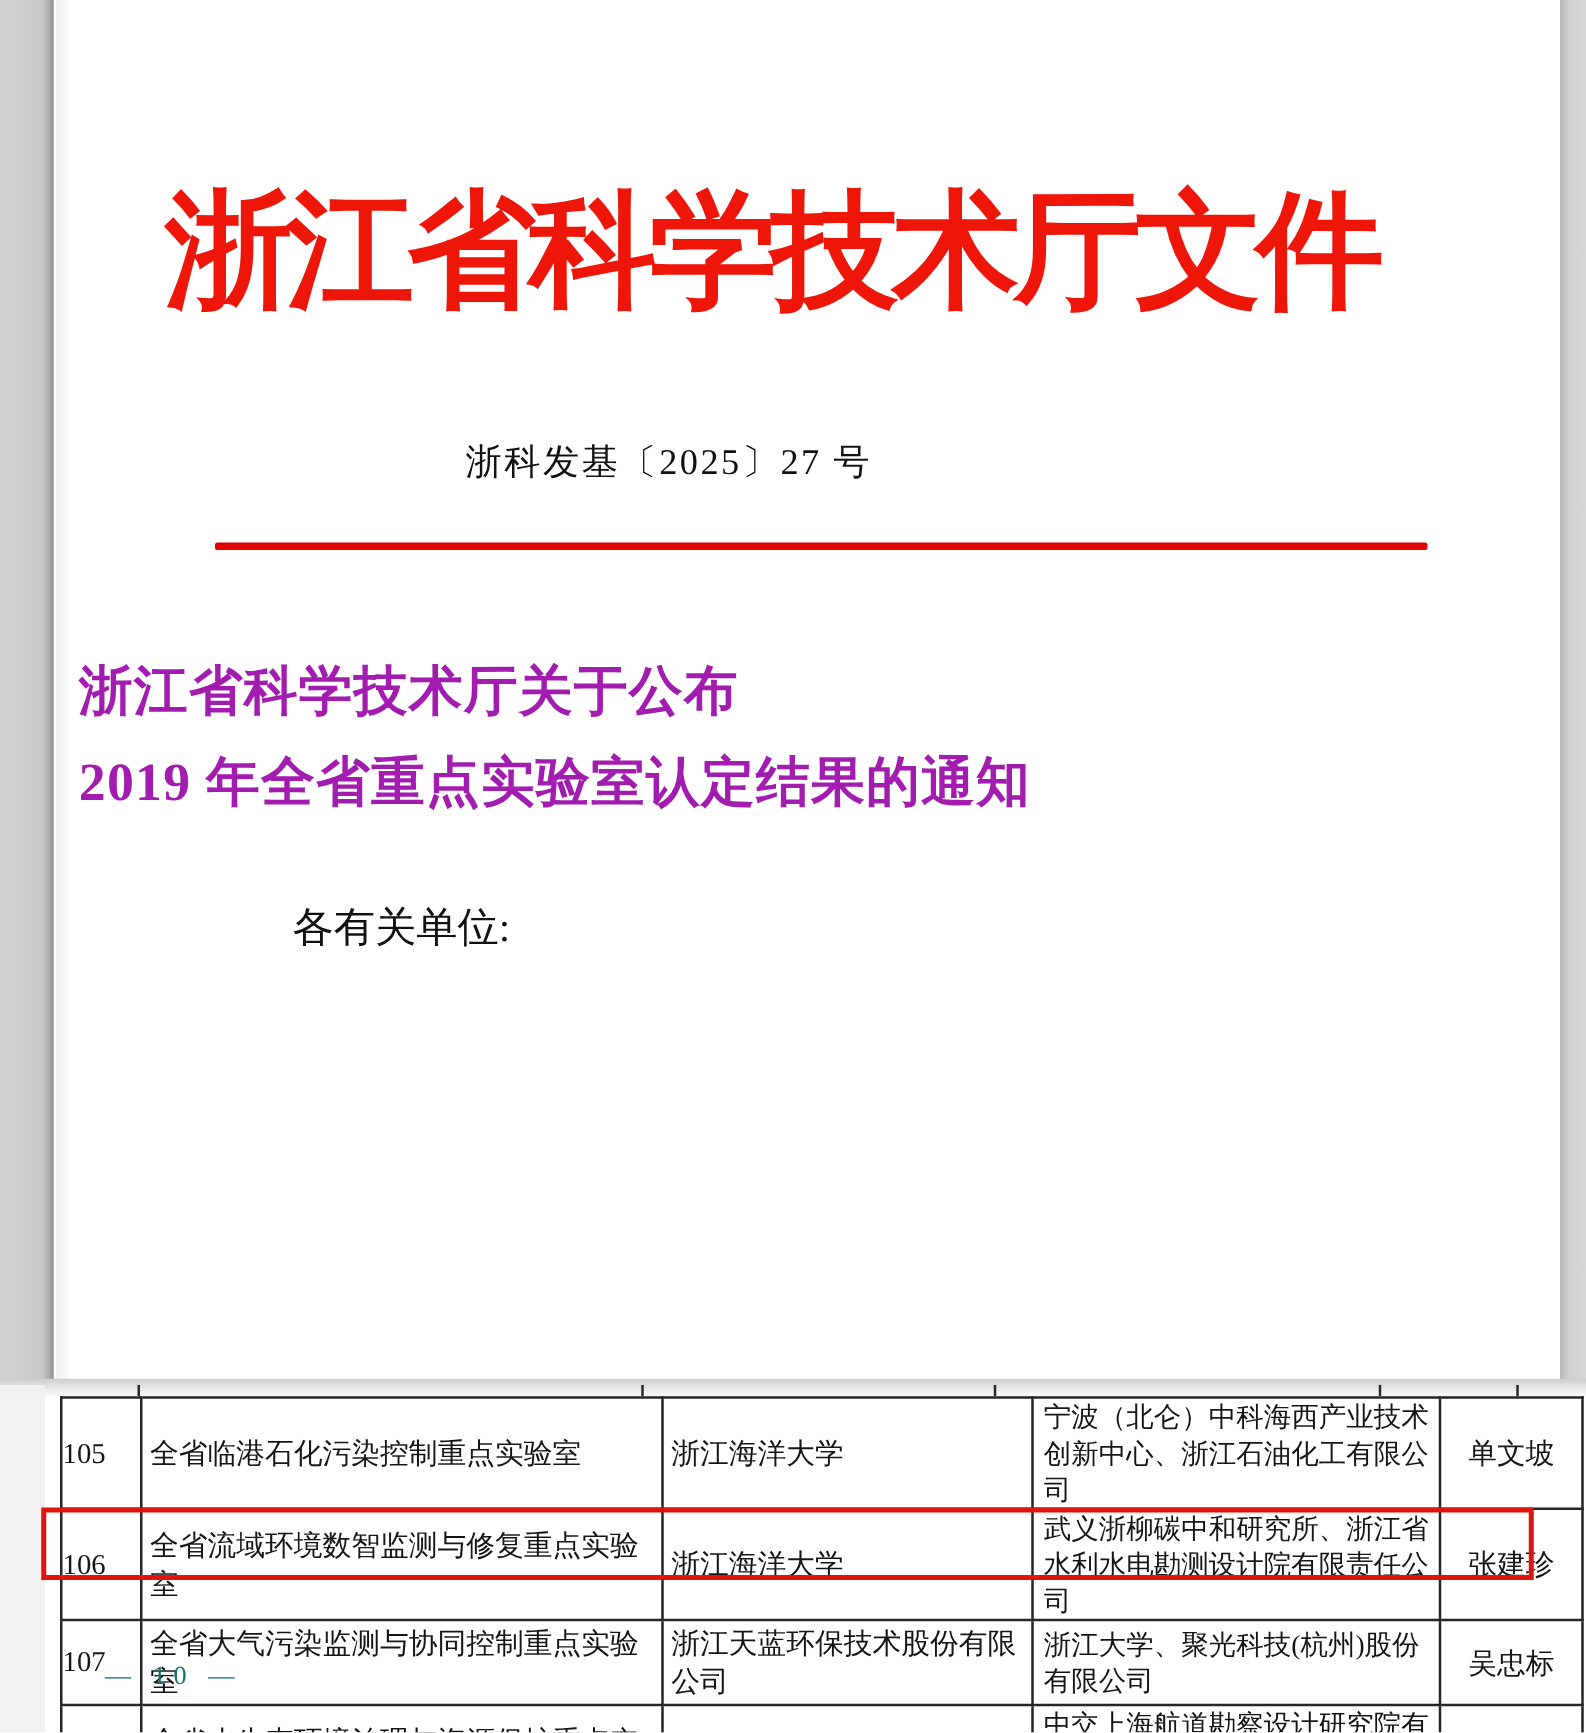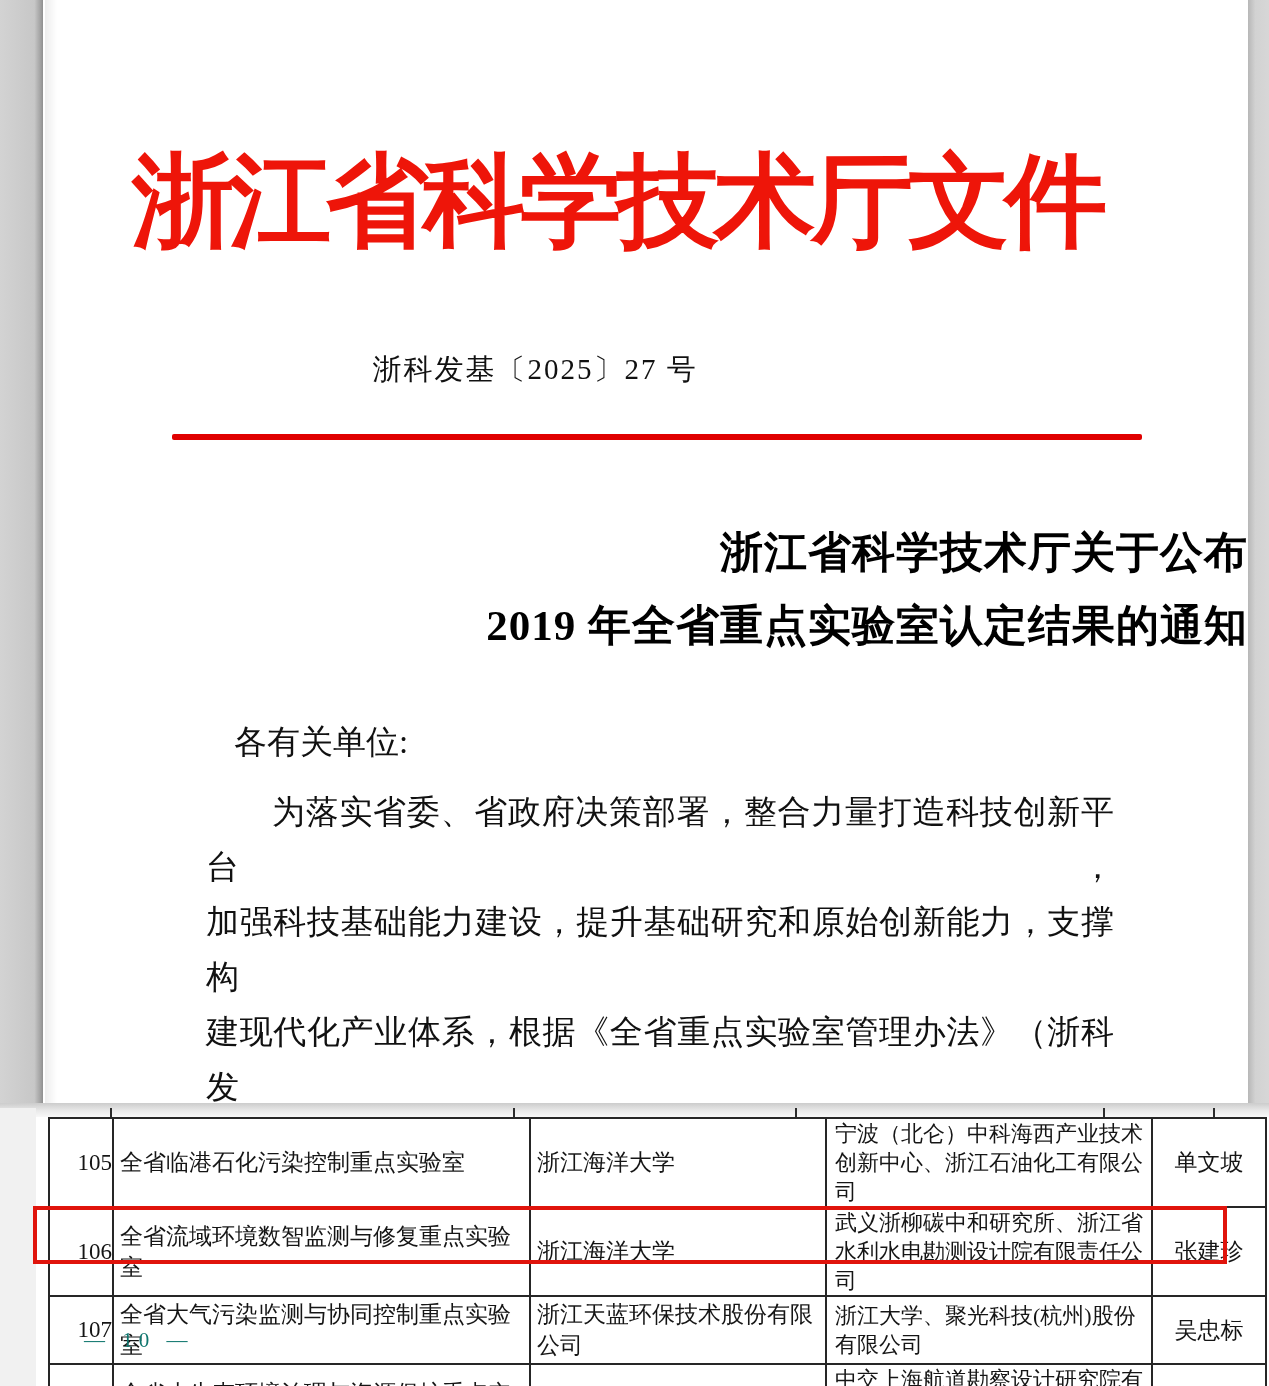--- a/index.html
+++ b/index.html
@@ -28,22 +28,22 @@
   }
   .doc-number{
     position:absolute;left:45px;top:350px;width:980px;text-align:center;
     font-size:29px;letter-spacing:2px;color:#111;
   }
   .red-rule{
     position:absolute;left:172px;top:434px;width:970px;height:6px;
     background:#e00000;border-radius:2px;
   }
   .notice-title{
-    position:absolute;left:45px;width:1203px;text-align:right;
-    font-size:43px;font-weight:bold;color:#000000;letter-spacing:1px;white-space:nowrap;
+    position:absolute;left:63px;width:1203px;text-align:left;
+    font-size:43px;font-weight:bold;color:#a21caf;letter-spacing:1px;white-space:nowrap;
   }
   .notice-title.l1{top:524px;}
   .notice-title.l2{top:597px;}
   
   .salutation{
     position:absolute;left:206px;top:720px;width:908px;
     font-size:33px;color:#111;margin-left:28px;
   }
   .body-block{
     position:absolute;left:206px;top:785px;width:908px;
@@ -63,21 +63,21 @@
   
   .results-table{
     position:absolute;left:48px;top:1117px;width:1167px;
     border-collapse:collapse;table-layout:fixed;background:#fff;
     font-size:23px;color:#151515;
   }
   .results-table td{
     border:2px solid #262626;vertical-align:middle;overflow:hidden;
     padding:2px 6px;
   }
-  .results-table td.c-num{width:62px;text-align:right;padding:0;}
+  .results-table td.c-num{width:62px;text-align:left;padding:0;}
   .results-table td.c-lab{width:403px;}
   .results-table td.c-host{width:282px;}
   .results-table td.c-partners{width:308px;font-size:22px;line-height:1.32;padding:0 8px;}
   .results-table td.c-dir{width:112px;text-align:center;padding:0;}
   tr.r-105{height:46px;} tr.r-106{height:48px;}
   tr.r-107{height:51px;} tr.r-108{height:51px;}
   
   .stub{position:absolute;width:2px;background:#2a2a2a;}
   .stub.top{top:1108px;height:9px;}
   .stub.bottom{top:1313px;height:6px;}
@@ -103,28 +103,20 @@
 
   <div class="doc-number">浙科发基〔2025〕27 号</div>
 
   <div class="red-rule"></div>
 
   <div class="notice-title l1">浙江省科学技术厅关于公布</div>
   <div class="notice-title l2">2019 年全省重点实验室认定结果的通知</div>
 
   <div class="salutation">各有关单位:</div>
 
-  <div class="body-block">
-    <div class="body-line first">为落实省委、省政府决策部署，整合力量打造科技创新平台，</div>
-    <div class="body-line">加强科技基础能力建设，提升基础研究和原始创新能力，支撑构</div>
-    <div class="body-line">建现代化产业体系，根据《全省重点实验室管理办法》（浙科发</div>
-    <div class="body-line">基〔2023〕40 号）规定，经我厅组织评审和论证，认定“全省智</div>
-    <div class="body-line">能建造与工程软件重点实验室”等 137 家为全省重点实验室（以</div>
-    <div class="body-line last">下简称“实验室”）。现将有关事项通知如下:</div>
-  </div>
 
   <div class="seam"></div>
   <div class="lower-left-tint"></div>
 
   <div class="stub top" style="left:110px"></div>
   <div class="stub top" style="left:513px"></div>
   <div class="stub top" style="left:795px"></div>
   <div class="stub top" style="left:1103px"></div>
   <div class="stub top" style="left:1213px"></div>
   <div class="stub bottom" style="left:48px"></div>

